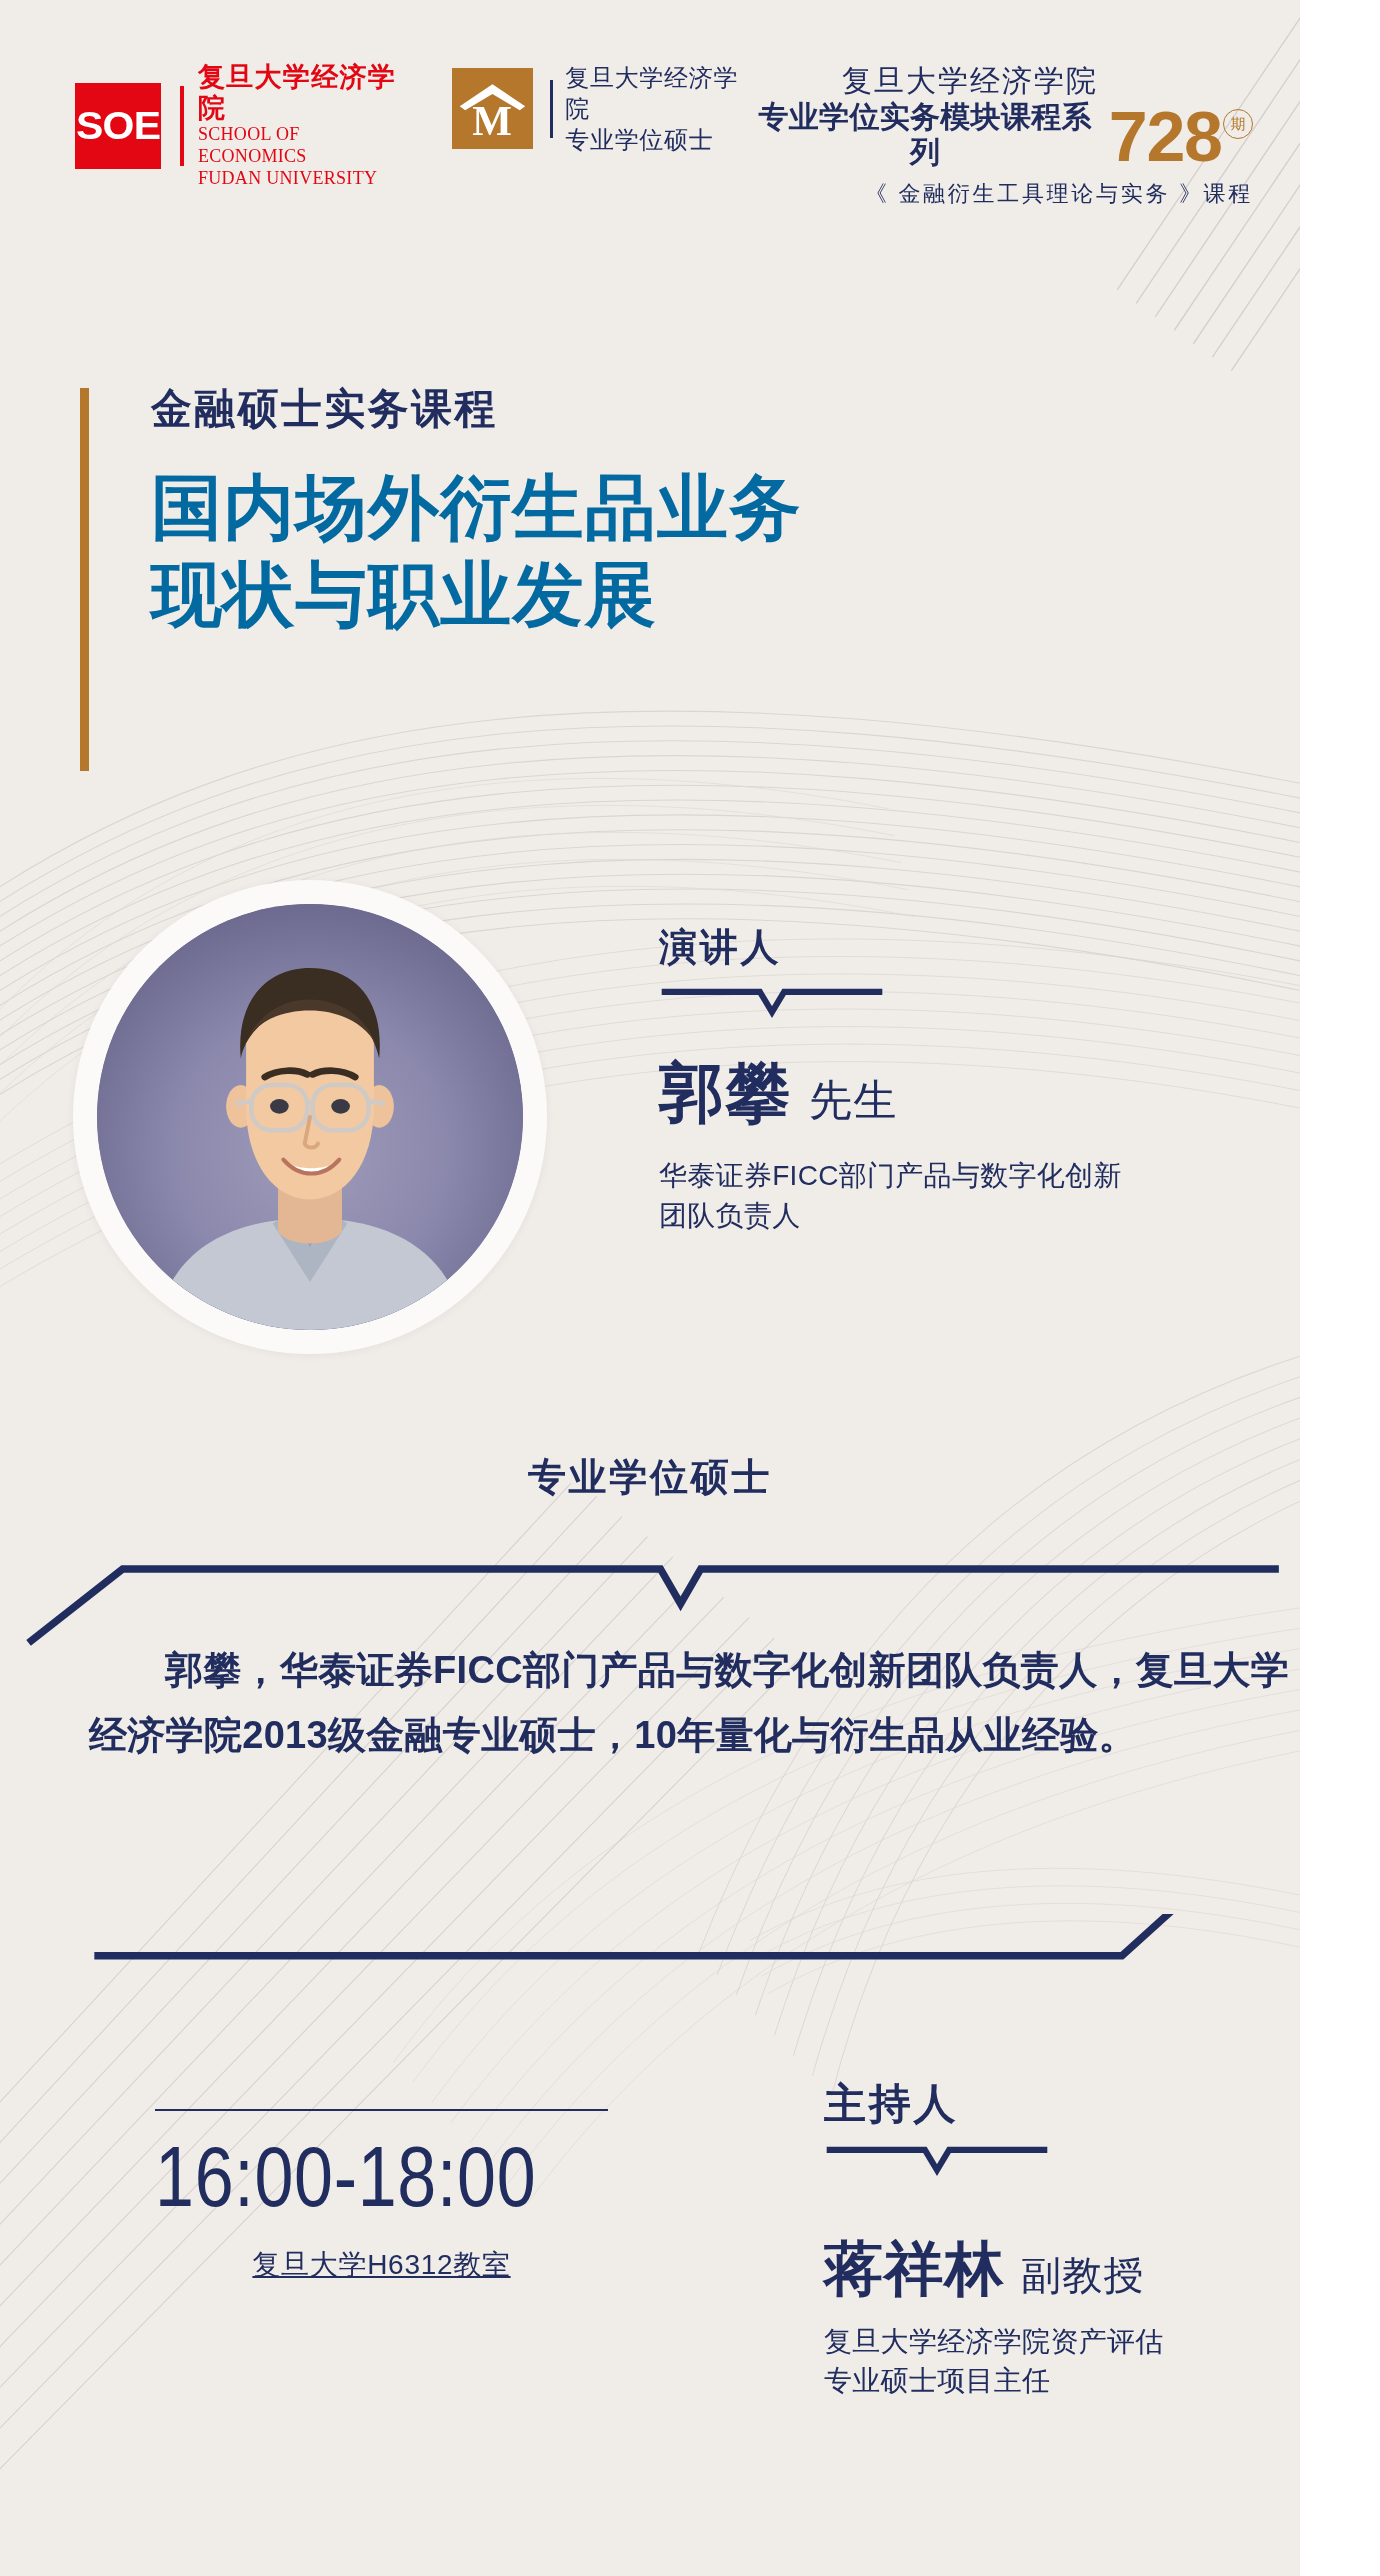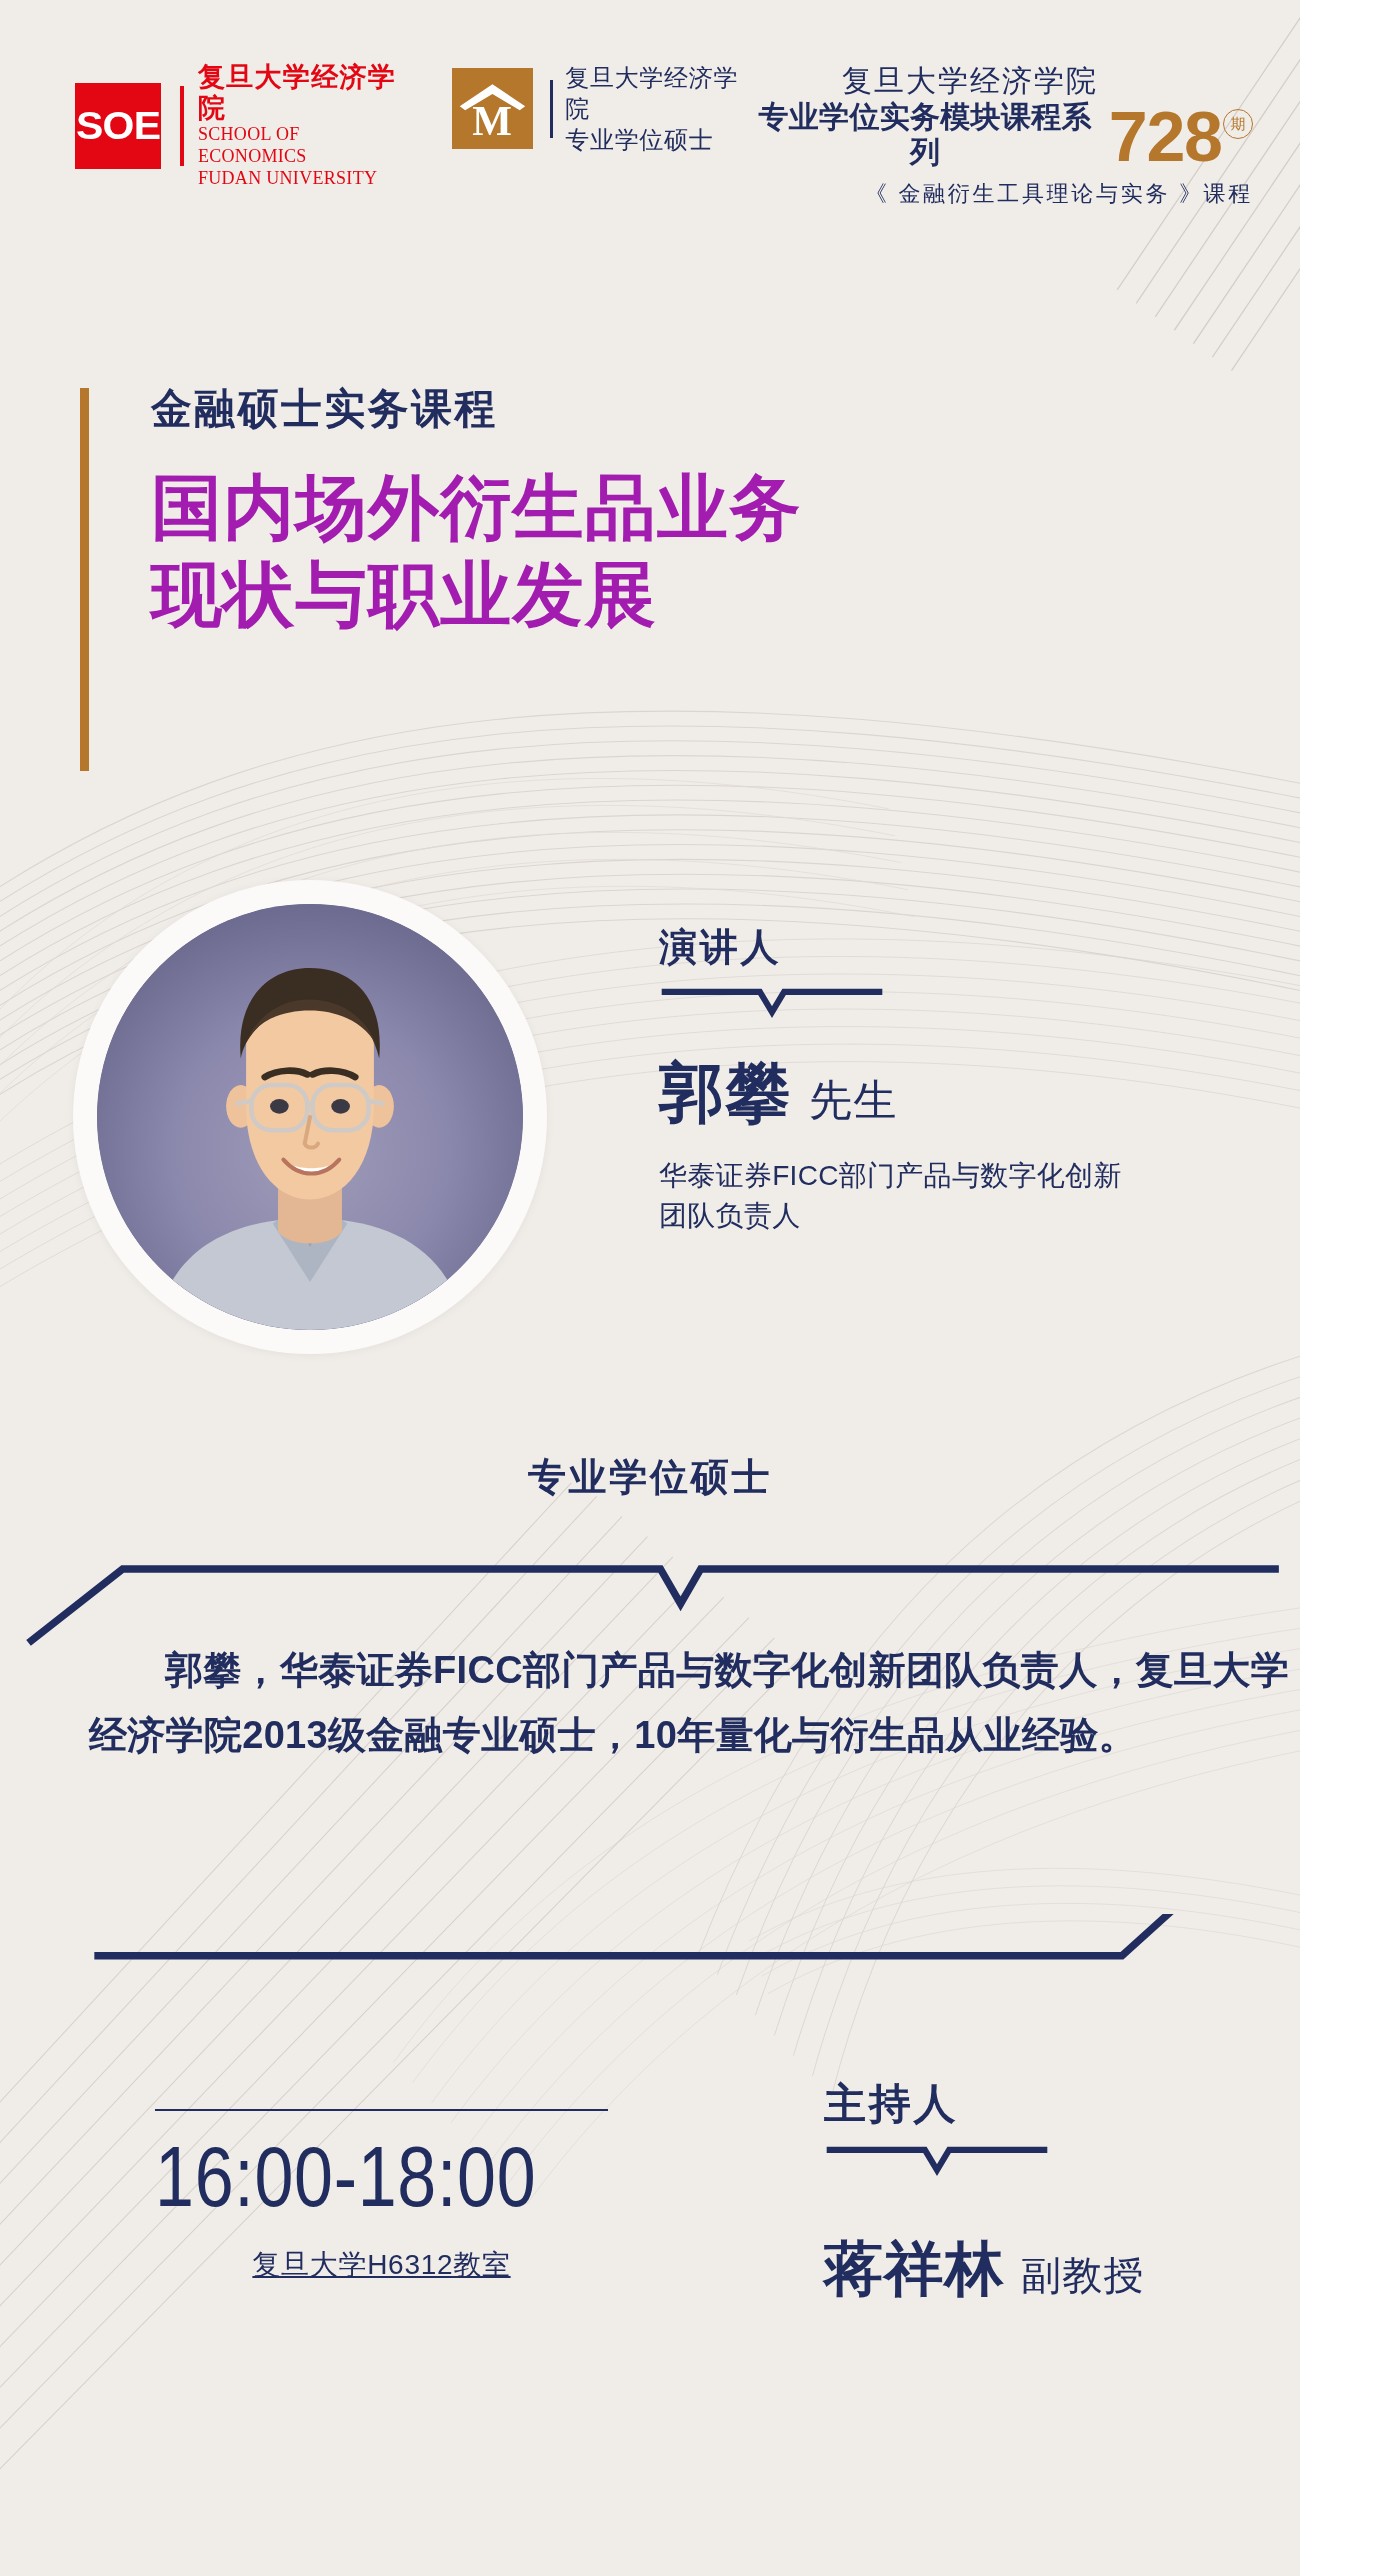--- a/index.html
+++ b/index.html
@@ -87,21 +87,21 @@
     position:absolute; left:0; top:0; width:8.8px; height:383px;
     background:#b5772c;
   }
   .title-inner { margin-left:71px; }
   .title-kicker {
     color:#212d5e; font-size:42px; font-weight:bold;
     letter-spacing:2.7px; line-height:1;
     transform:scaleX(0.97); transform-origin:left;
   }
   .title-main {
-    color:#a21caf; font-size:71px; font-weight:bold;
+    color:#0369a1; font-size:71px; font-weight:bold;
     letter-spacing:1.3px; line-height:1.22; margin-top:35px;
     transform:scaleX(1.0); transform-origin:left;
   }
   .title-main div { white-space:nowrap; }
 
   
   .portrait-wrap {
     position:absolute; left:73px; top:880px;
     width:474px; height:474px;
   }
@@ -449,18 +449,22 @@
 
     <div class="host">
       <div class="host-label">主持人</div>
       <svg width="226" height="38" viewBox="0 0 336 56" style="margin-top:17.5px">
         <path d="M4 10 L150 10 L168 40 L186 10 L332 10" stroke="#212d5e" stroke-width="9" fill="none" stroke-linejoin="miter"></path>
       </svg>
       <div class="host-name-row">
         <div class="host-name">蒋祥林</div>
         <div class="host-rank">副教授</div>
       </div>
+      <div class="host-org">
+        <div>复旦大学经济学院资产评估</div>
+        <div>专业硕士项目主任</div>
+      </div>
     </div>
 
   </div>
 
 </div>
 
 
 </body></html>

